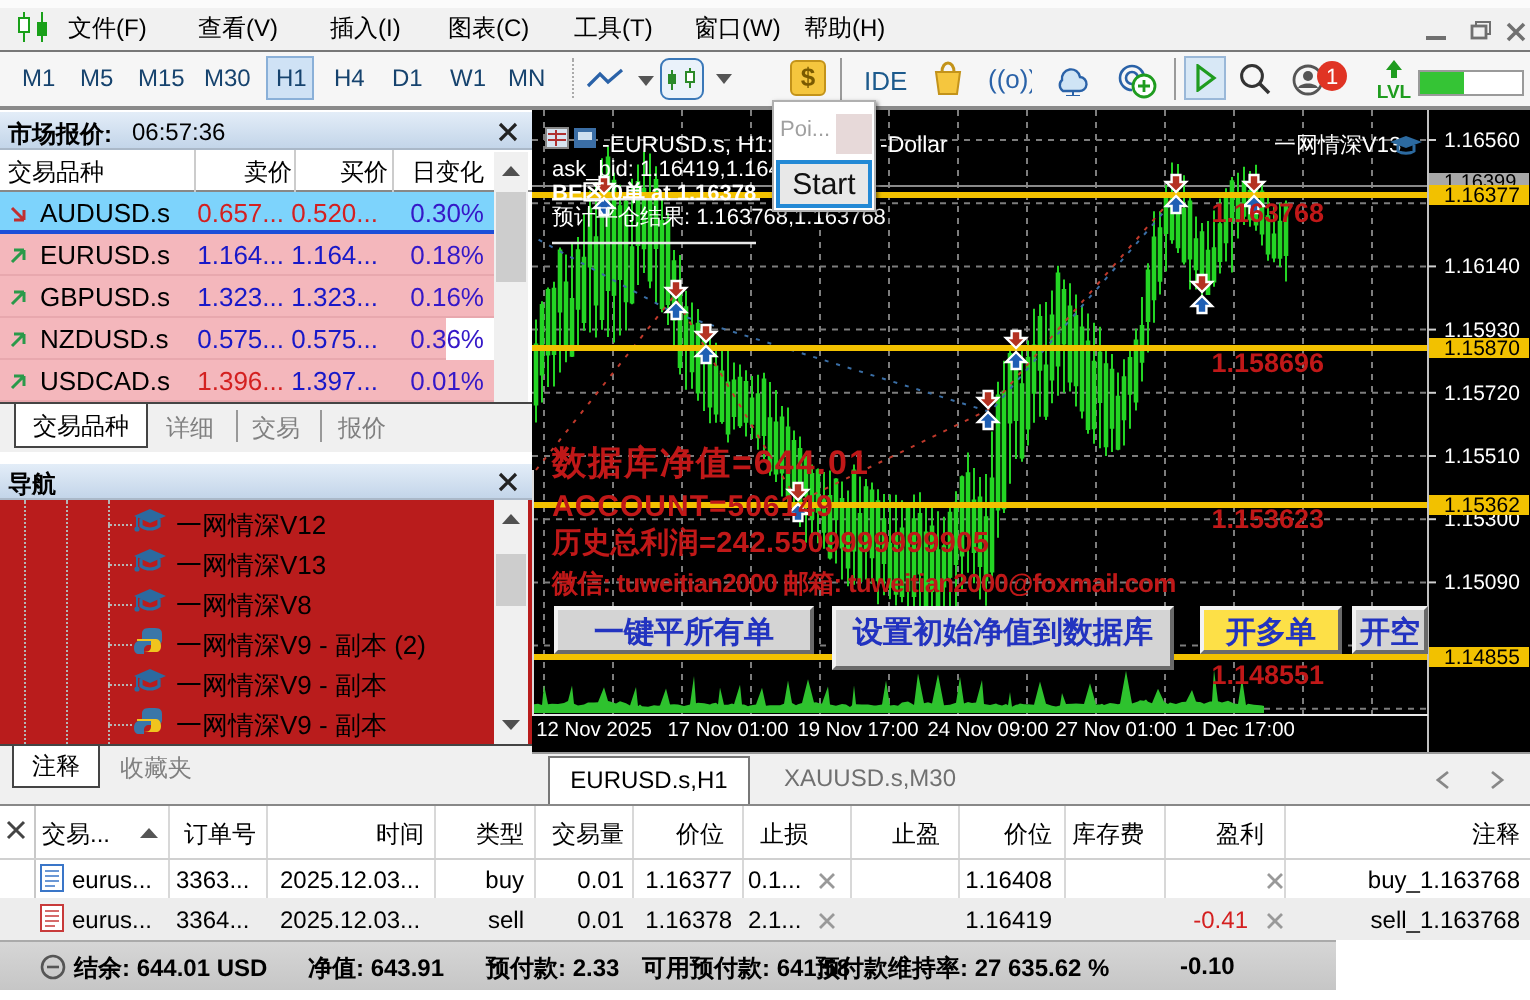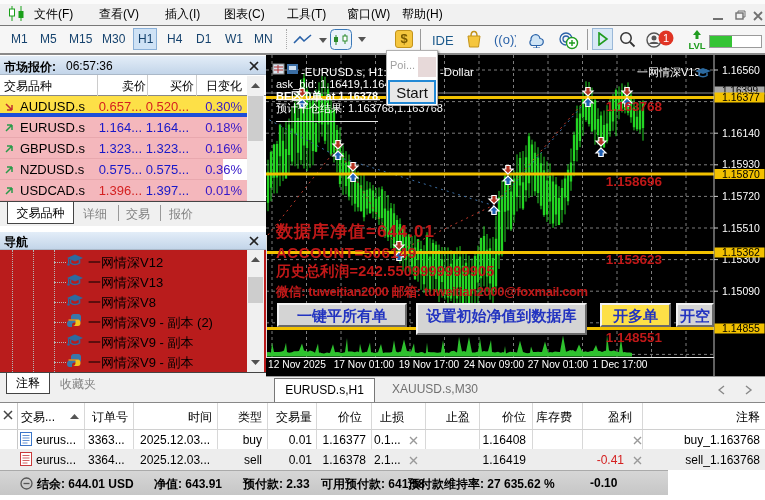--- a/index.html
+++ b/index.html
@@ -106,21 +106,21 @@
 
  <div class="abs" style="left:0;top:20px;width:266px;height:21px;background:#fff;border-bottom:1px solid #888">
    <span class="abs" style="left:4px;top:3px;font-size:12px">交易品种</span>
    <span class="abs" style="left:97px;top:3px;width:49px;text-align:right;font-size:12px">卖价</span>
    <span class="abs" style="left:147px;top:3px;width:47px;text-align:right;font-size:12px">买价</span>
    <span class="abs" style="left:196px;top:3px;width:46px;text-align:right;font-size:12px">日变化</span>
    <div class="abs" style="left:97px;top:0;width:1px;height:21px;background:#ccc"></div>
    <div class="abs" style="left:147px;top:0;width:1px;height:21px;background:#ccc"></div>
    <div class="abs" style="left:196px;top:0;width:1px;height:21px;background:#ccc"></div>
  </div>
- <div class="abs" style="left:0;top:41px;width:247px;height:21px;background:#fde047;border-bottom:4px solid #1d4ed8">
+ <div class="abs" style="left:0;top:41px;width:247px;height:21px;background:#7dd3fc;border-bottom:2px solid #1d4ed8">
  <svg class="abs" style="left:5px;top:6px" width="9" height="10">
         <path d="M1 2l6 6M7 8V3M7 8H2" stroke="#c03030" stroke-width="1.5" fill="none"></path>
       </svg>
  <span class="abs" style="left:20px;top:3px;font-size:13px">AUDUSD.s</span>
  <span class="abs" style="left:92px;top:3px;width:50px;text-align:right;font-size:13px;color:#d42020">0.657...</span>
  <span class="abs" style="left:142px;top:3px;width:47px;text-align:right;font-size:13px;color:#d42020">0.520...</span>
  <span class="abs" style="left:192px;top:3px;width:50px;text-align:right;font-size:13px;color:#3518c8">0.30%</span>
 </div>
     <div class="abs" style="left:0;top:62px;width:247px;height:21px;background:#f4b7bc;border-bottom:1px solid #e8a8ae">
  <svg class="abs" style="left:5px;top:6px" width="9" height="10">

